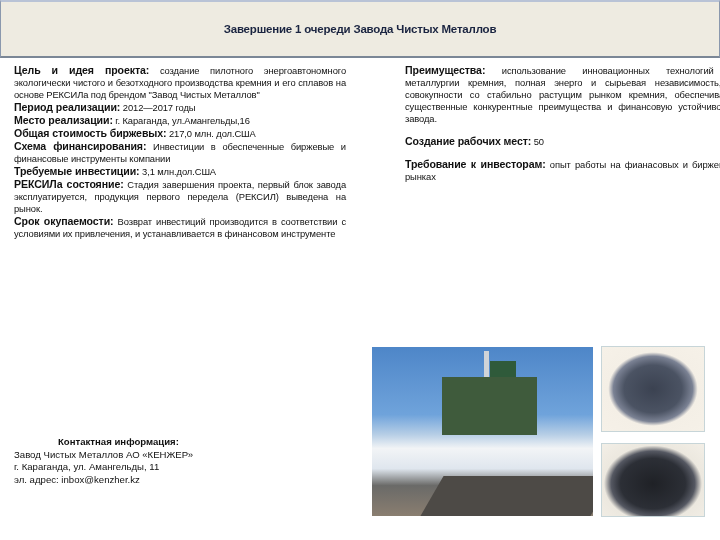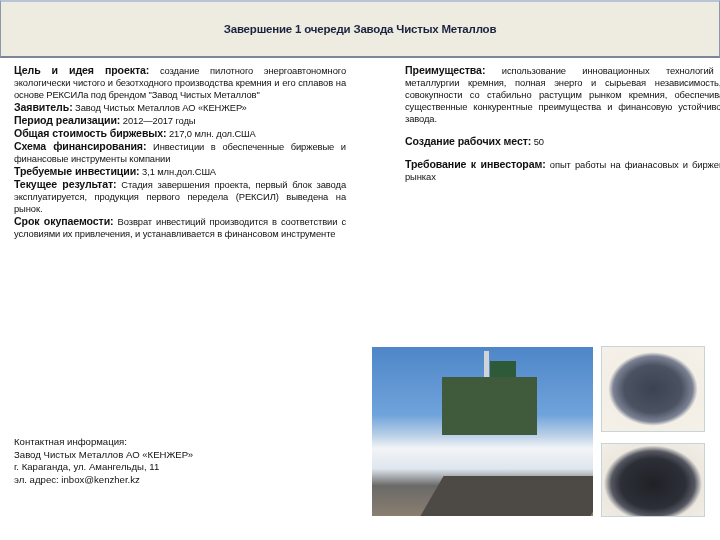--- a/index.html
+++ b/index.html
@@ -9,21 +9,21 @@
             border:1px solid #8a98ad; border-top:2px solid #b9c3d6; border-bottom:2px solid #7b8796; }
   .header .title { position:absolute; left:0; right:0; top:21px; text-align:center;
             font-size:11.5px; font-weight:bold; color:#1a2440; letter-spacing:-0.2px; }
   .col { position:absolute; font-size:9.4px; line-height:12px; letter-spacing:-0.1px; }
   .col-left { left:14px; top:64px; width:332px; }
   .col-right { left:377px; top:64px; width:330px;margin-left:28px; }
   .para { text-align:justify; }
   .lbl { font-weight:bold; font-size:10.6px; }
   .gap { margin-top:10px; }
   .contact { position:absolute; left:14px; top:436px; width:300px; font-size:9.6px; line-height:12.5px; }
-  .contact .ct-title { font-weight:normal; }
+  .contact .ct-title { font-weight:bold;margin-left:44px; }
   .photo { position:absolute; overflow:hidden; }
   .plant { left:372px; top:347px; width:221px; height:169px;
            background:linear-gradient(180deg,#4e86c8 0%,#6fa3db 40%,#b8cfe6 52%,#f2f4f6 60%,#dfe6ee 72%,#6a6a68 82%,#8a7e70 100%); }
   .stone1 { left:601px; top:346px; width:102px; height:84px;
             background:radial-gradient(ellipse at 50% 50%,#3b4251 0%,#4b5363 40%,#7b8294 55%,#f4efe6 62%,#f6f1e8 100%);
             border:1px solid #c7d5d8; }
   .stone2 { left:601px; top:443px; width:102px; height:72px;
             background:radial-gradient(ellipse at 50% 55%,#1f2126 0%,#2c2f36 45%,#555862 58%,#ece8df 68%,#f3efe7 100%);
             border:1px solid #c7d5d8; }
   .building { position:absolute; left:70px; top:30px; width:95px; height:58px; background:#3f5b3c; }
@@ -33,26 +33,26 @@
 </style>
 </head>
 <body>
 
 <div class="header">
   <div class="title">Завершение 1 очереди Завода Чистых Металлов</div>
 </div>
 
 <div class="col col-left">
   <div class="para"><span class="lbl">Цель и идея проекта:</span><span> создание пилотного энергоавтономного экологически чистого и безотходного производства кремния и его сплавов на основе РЕКСИЛа под брендом "Завод Чистых Металлов"</span></div>
-  <div class="para"><span class="lbl">Заявитель:</span><span> Завод Чистых Металлов АО «КЕНЖЕР»</span></div>
   <div class="para"><span class="lbl">Период реализации:</span><span> 2012—2017 годы</span></div>
+  <div class="para"><span class="lbl">Место реализации:</span><span> г. Караганда, ул.Амангельды,16</span></div>
   <div class="para"><span class="lbl">Общая стоимость биржевых:</span><span> 217,0 млн. дол.США</span></div>
   <div class="para"><span class="lbl">Схема финансирования:</span><span> Инвестиции в обеспеченные биржевые и финансовые инструменты компании</span></div>
   <div class="para"><span class="lbl">Требуемые инвестиции:</span><span> 3,1 млн.дол.США</span></div>
-  <div class="para"><span class="lbl">Текущее результат:</span><span> Стадия завершения проекта, первый блок завода эксплуатируется, продукция первого передела (РЕКСИЛ) выведена на рынок.</span></div>
+  <div class="para"><span class="lbl">РЕКСИЛа состояние:</span><span> Стадия завершения проекта, первый блок завода эксплуатируется, продукция первого передела (РЕКСИЛ) выведена на рынок.</span></div>
   <div class="para"><span class="lbl">Срок окупаемости:</span><span> Возврат инвестиций производится в соответствии с условиями их привлечения, и устанавливается в финансовом инструменте</span></div>
 </div>
 
 <div class="col col-right">
   <div class="para"><span class="lbl">Преимущества:</span><span> использование инновационных технологий в металлургии кремния, полная энерго и сырьевая независимость, в совокупности со стабильно растущим рынком кремния, обеспечивают существенные конкурентные преимущества и финансовую устойчивость завода.</span></div>
   <div class="para gap"><span class="lbl">Создание рабочих мест:</span><span> 50</span></div>
   <div class="para gap"><span class="lbl">Требование к инвесторам:</span><span> опыт работы на фианасовых и биржевых рынках</span></div>
 </div>
 
 <div class="contact">

